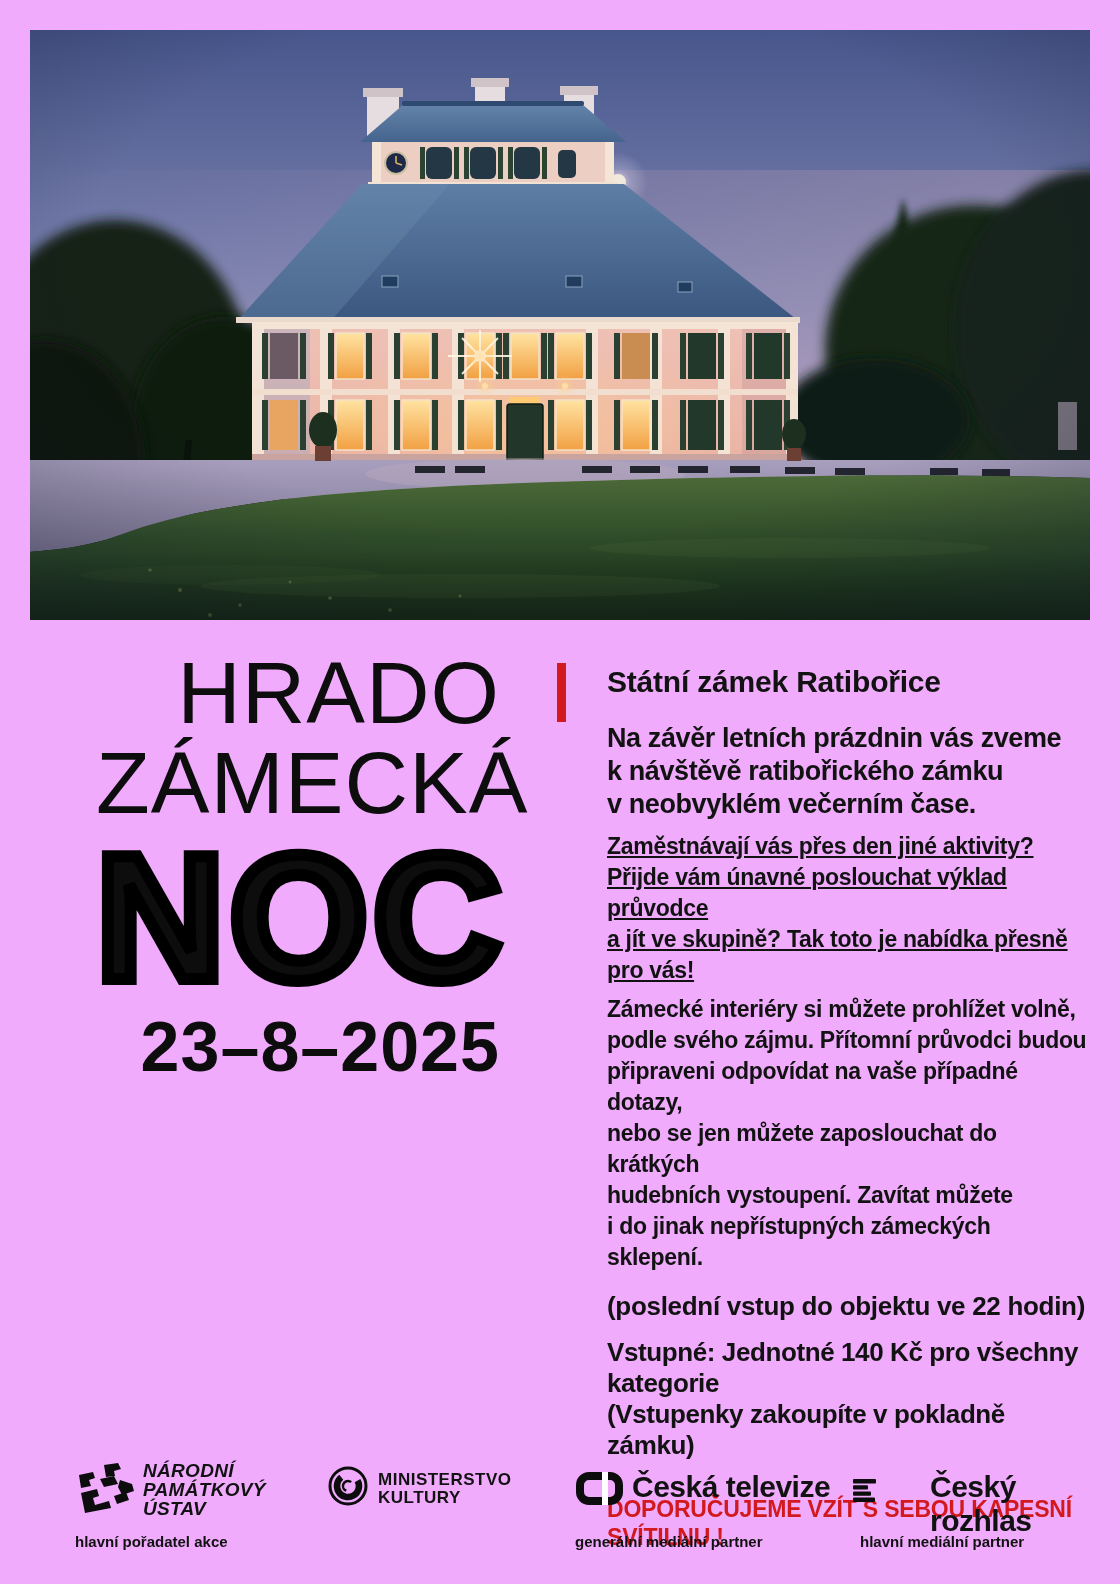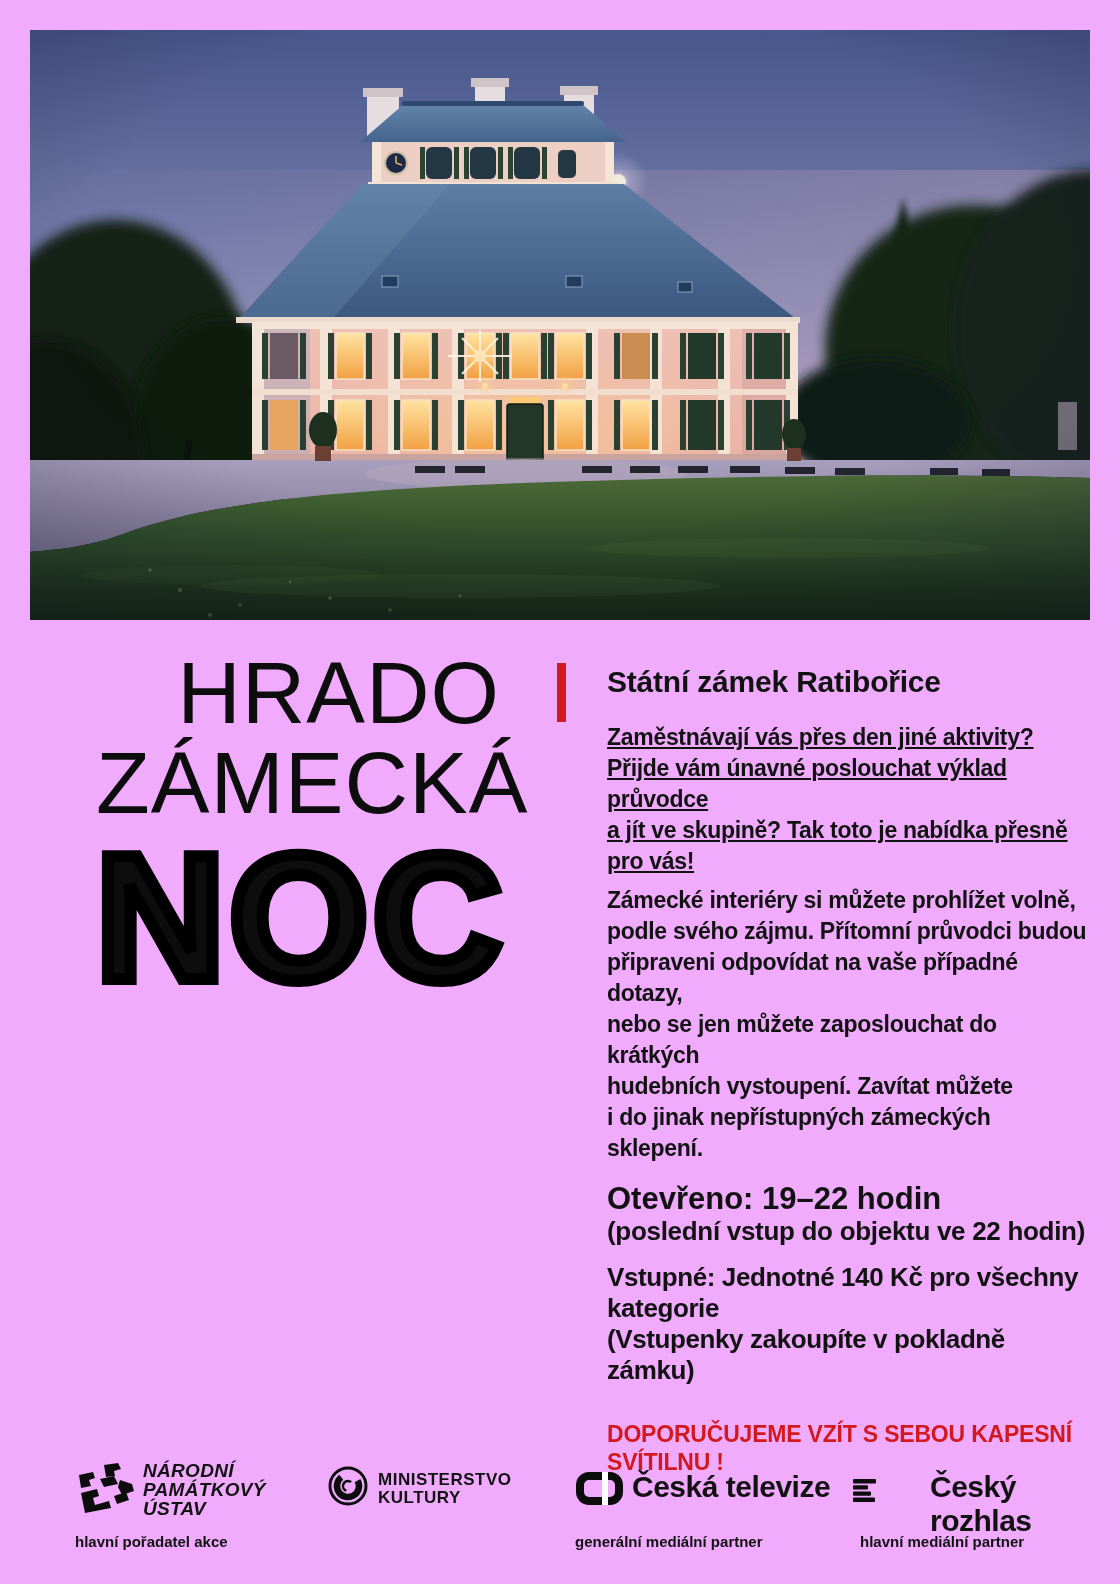--- a/index.html
+++ b/index.html
@@ -332,36 +332,39 @@
       </g>
       <rect x="0" y="520" width="1060" height="70" fill="url(#fgDark)"></rect>
       <rect x="0" y="0" width="1060" height="590" fill="url(#vigG)"></rect>
     </svg>
   </div>
 
   <div class="title-block">
     <div class="t-thin">HRADO</div>
     <div class="t-thin">ZÁMECKÁ</div>
     <div class="t-noc">NOC</div>
+    <div class="t-date">23–8–2025</div>
   </div>
 
   <div class="red-bar"></div>
   <div class="info">
     <h1>Státní zámek Ratibořice</h1>
+    <p class="intro">Na závěr letních prázdnin vás zveme
+k návštěvě ratibořického zámku
+v neobvyklém večerním čase.</p>
     <p class="body-p p1">Zaměstnávají vás přes den jiné aktivity?
 Přijde vám únavné poslouchat výklad průvodce
 a jít ve skupině? Tak toto je nabídka přesně
 pro vás!</p>
     <p class="body-p p2">Zámecké interiéry si můžete prohlížet volně,
 podle svého zájmu. Přítomní průvodci budou
 připraveni odpovídat na vaše případné dotazy,
 nebo se jen můžete zaposlouchat do krátkých
 hudebních vystoupení. Zavítat můžete
 i do jinak nepřístupných zámeckých sklepení.</p>
-    <p class="hours-title">Otevřeno: 19–22 hodin</p>
     <p class="hours-note">(poslední vstup do objektu ve 22 hodin)</p>
     <p class="price-line">Vstupné: Jednotné 140 Kč pro všechny kategorie</p>
     <p class="price-line price-note">(Vstupenky zakoupíte v pokladně zámku)</p>
     <p class="warning">DOPORUČUJEME VZÍT S SEBOU KAPESNÍ SVÍTILNU !</p>
 
   </div>
 
   <div class="footer-item npu-icon">
     <svg width="64" height="54" viewBox="0 0 64 54" fill="#0d0d0d">
       <path d="M31,3 L45,1 L48,7 L41,9 L42,14 L33,15 Z"></path>

